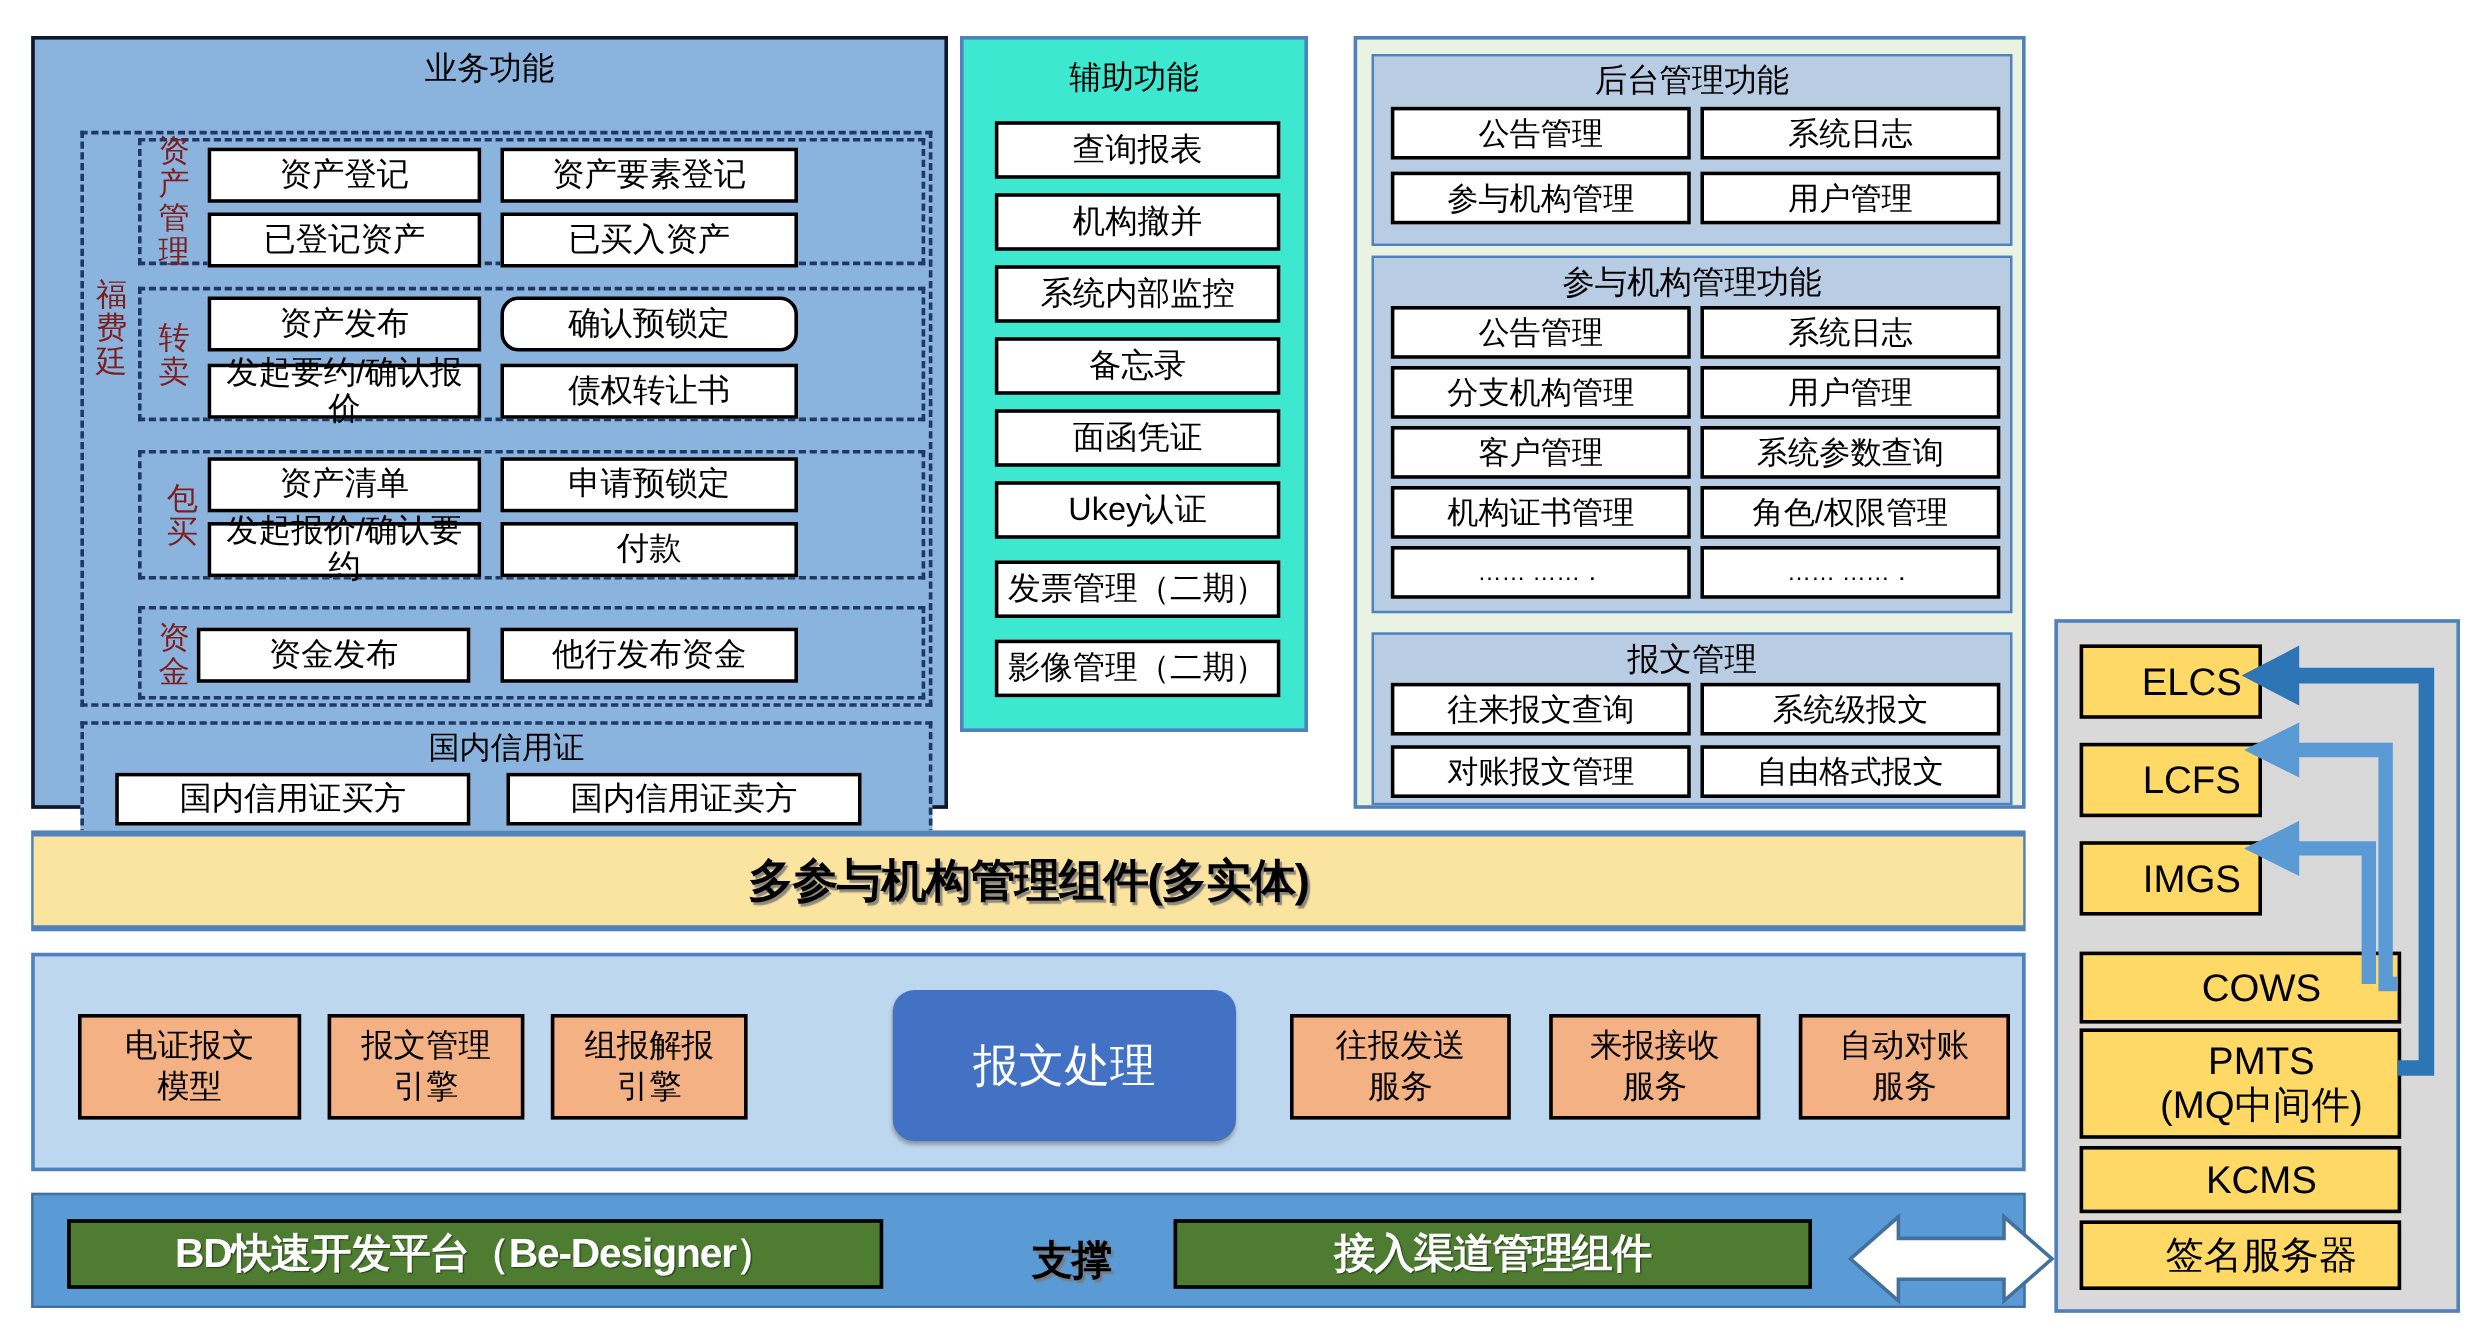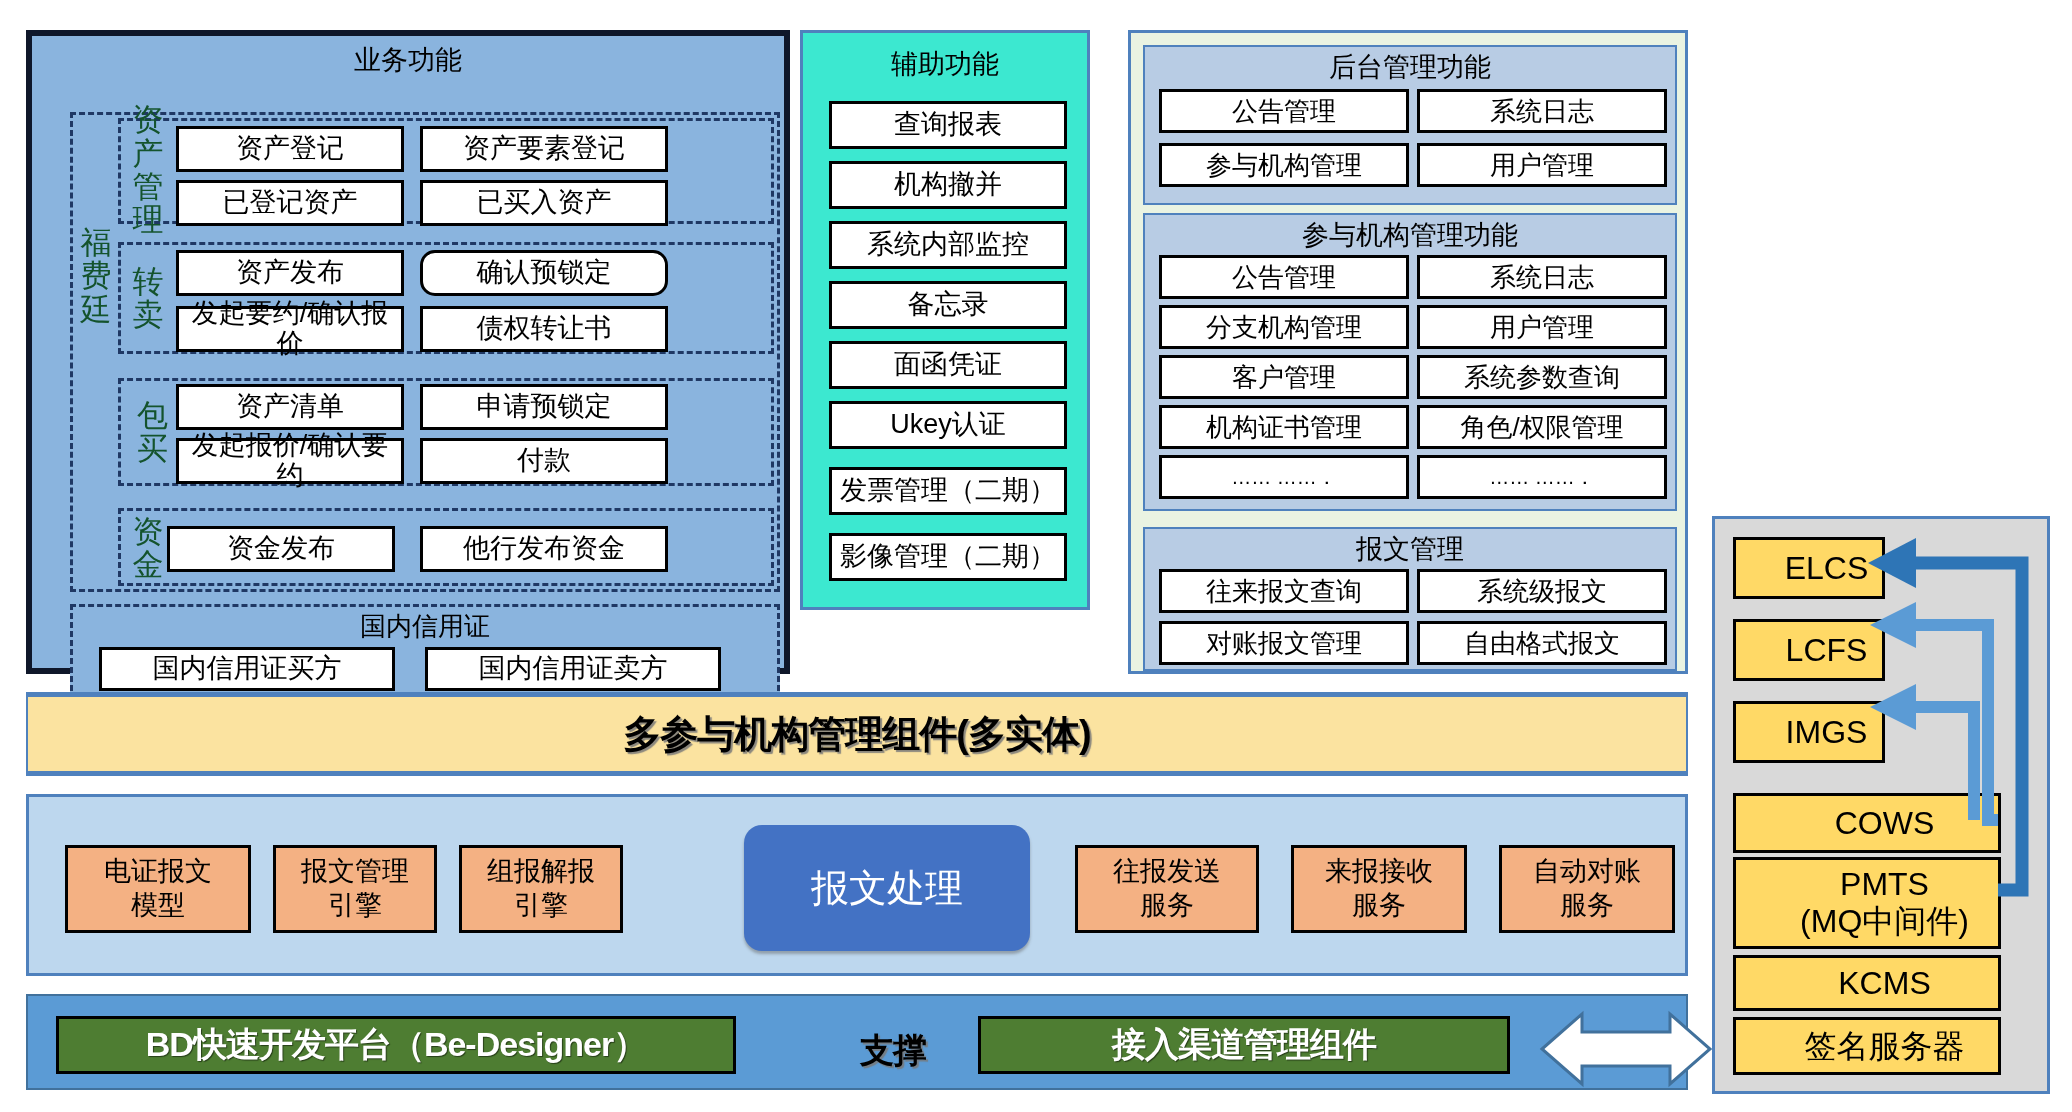--- a/index.html
+++ b/index.html
@@ -10,31 +10,31 @@
   .wbox{
     background:#ffffff;border:3px solid #000;box-sizing:border-box;
     display:flex;align-items:center;justify-content:center;
     font-size:27px;color:#000;line-height:1.1;text-align:center;
   }
   .panel-title{font-size:27px;color:#000;text-align:center;line-height:1;}
 
   
   #business{
     position:absolute;left:26px;top:30px;width:764px;height:644px;
-    background:#8ab4de;border:6px solid #0f172a;box-sizing:border-box;
+    background:#8ab4de;border:3px solid #0f172a;box-sizing:border-box;
   }
   #business>.panel-title{position:absolute;left:0;right:0;top:11px;}
 
   .outer-dash{
     position:absolute;left:38px;top:76px;width:710px;height:480px;
     border:3px dashed #1f3864;box-sizing:border-box;
   }
   .grp-label{
     position:absolute;display:flex;align-items:center;justify-content:center;
-    font-size:31px;color:#14532d;line-height:1.08;text-align:center;width:40px;
+    font-size:26px;color:#7f1d1d;line-height:1.08;text-align:center;width:40px;
   }
   .sec{
     position:absolute;border:3px dashed #1f3864;box-sizing:border-box;
   }
 
   
   #dlc{
     position:absolute;left:38px;top:568px;width:710px;height:96px;
     border:3px dashed #1f3864;box-sizing:border-box;background:#8ab4de;
   }

